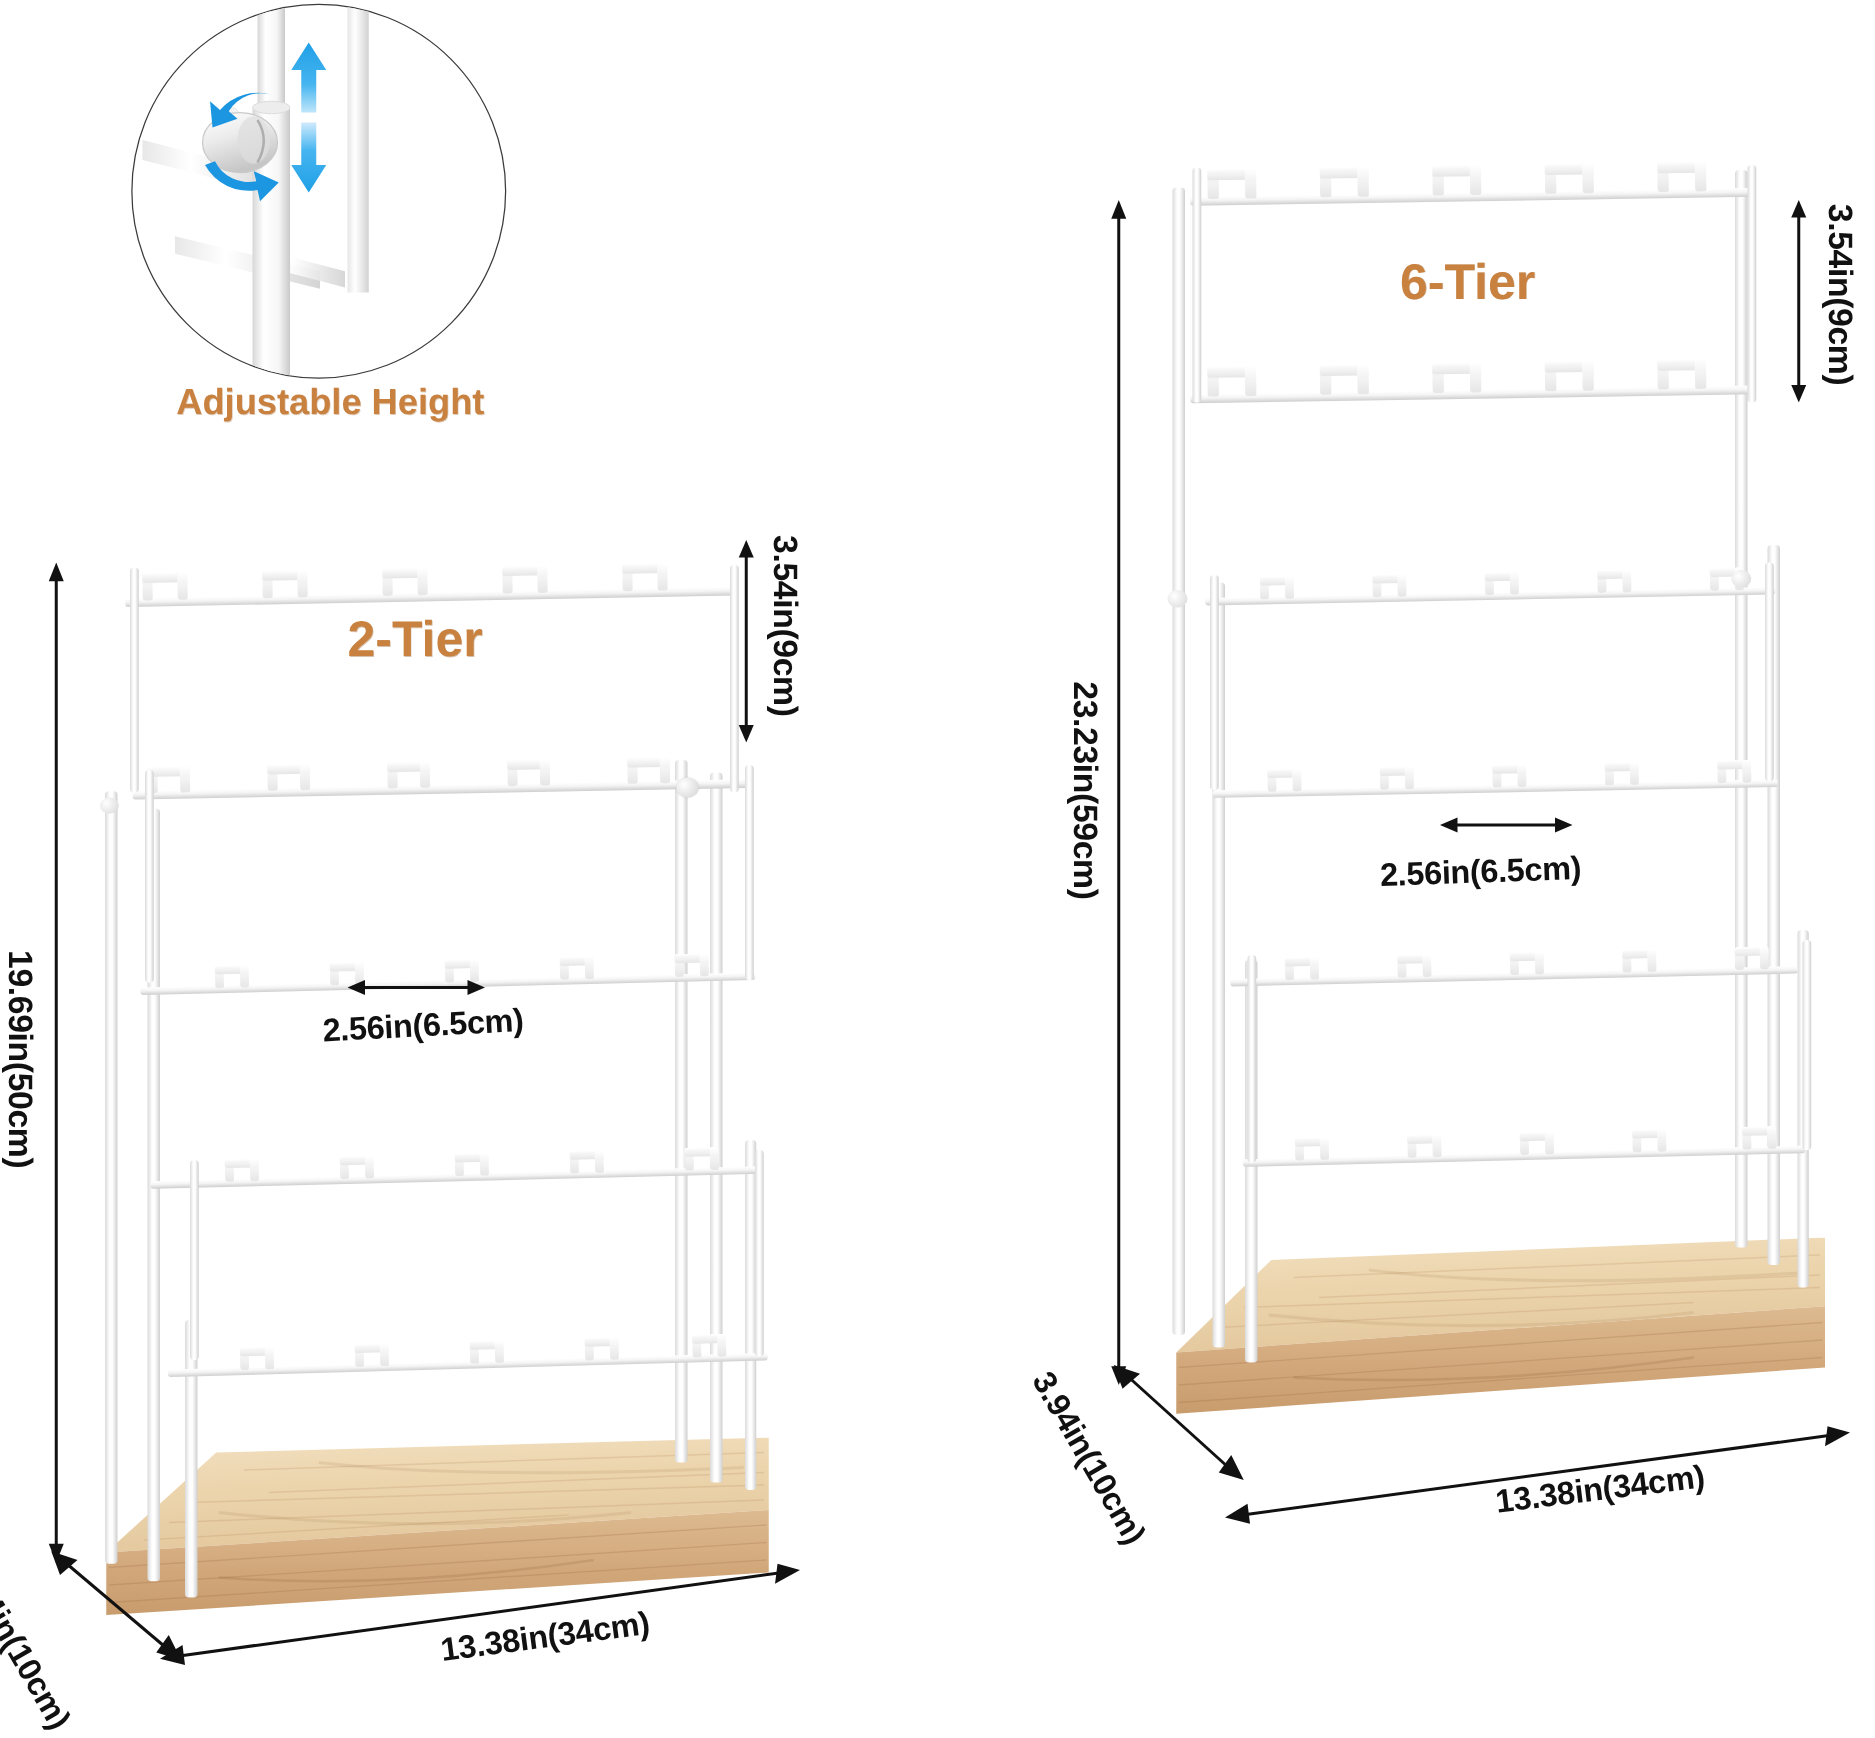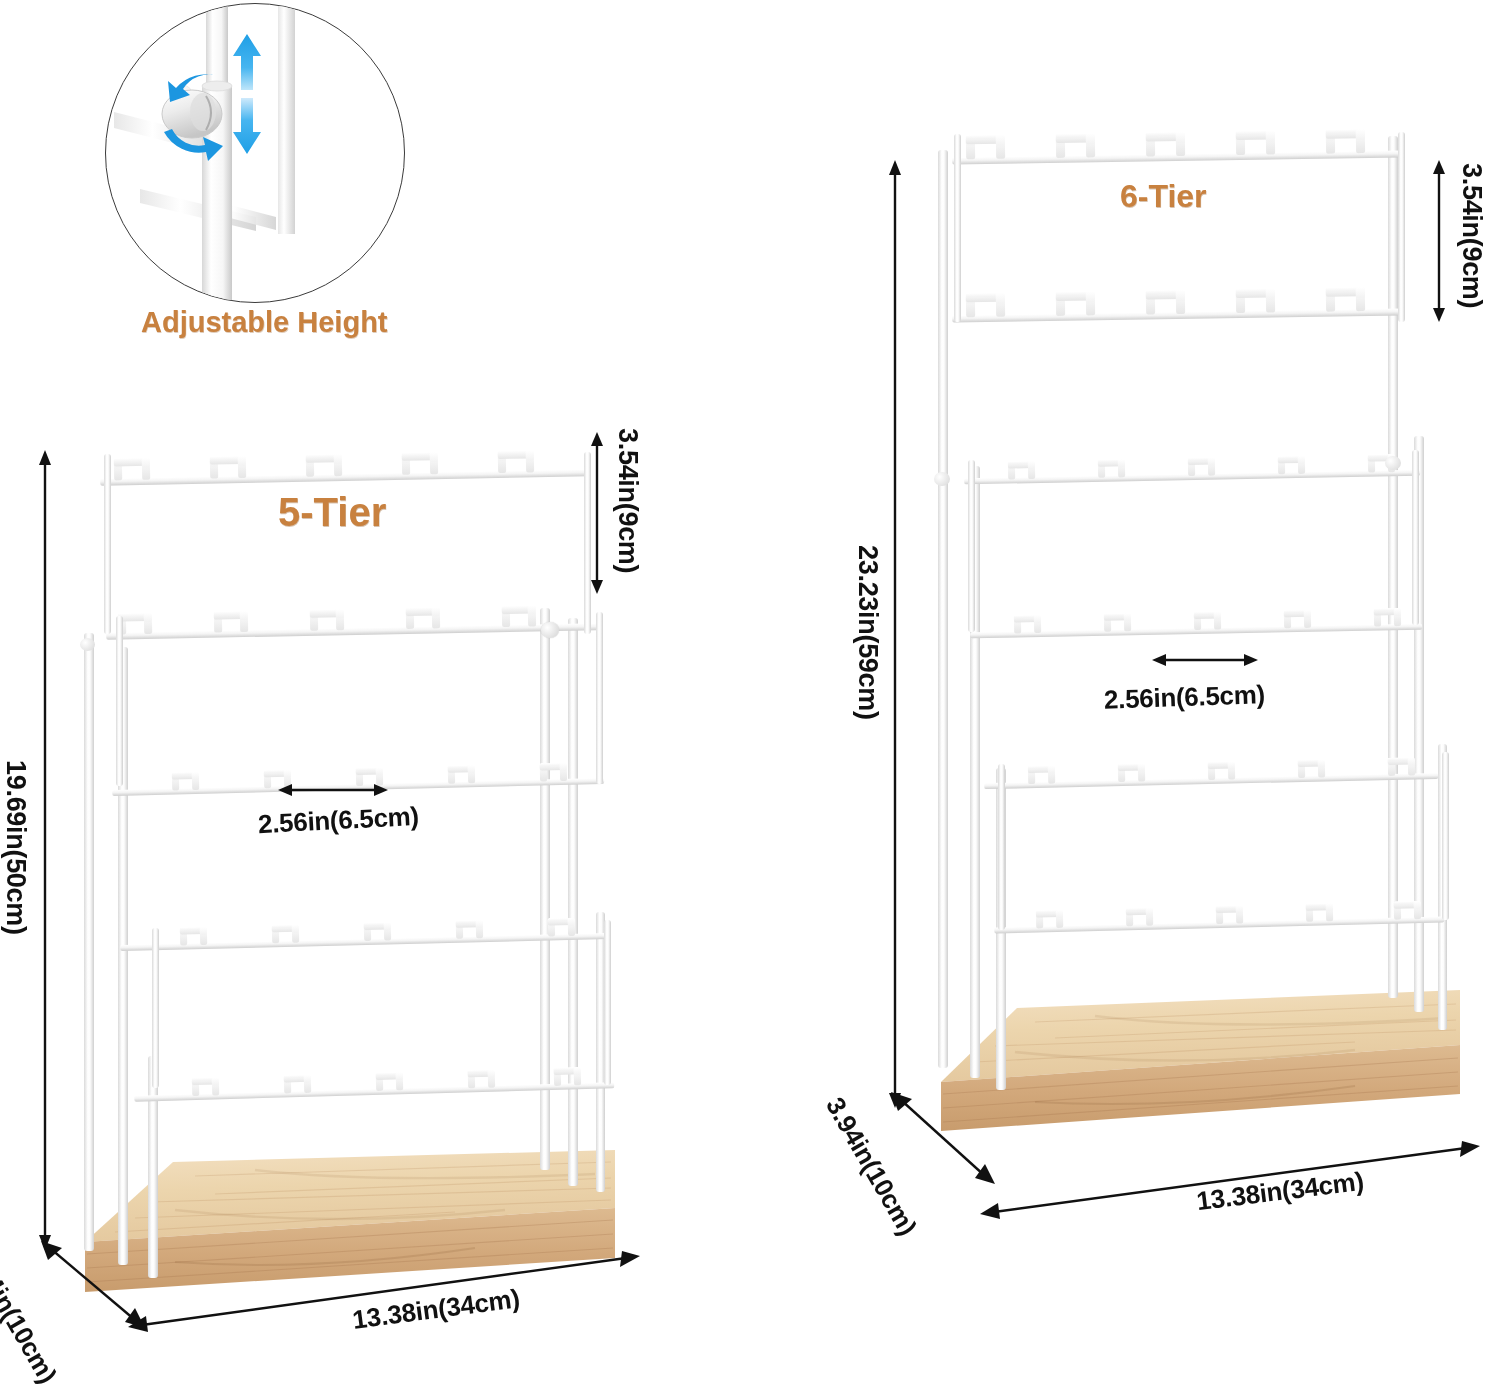--- a/index.html
+++ b/index.html
@@ -313,21 +313,21 @@
     <div class="wire-v" style="left:604px; top:500px; width:7px; height:165px;"></div>
 
     <div class="abs" style="left:541px; top:202px; width:18px; height:16px;
                 background:radial-gradient(circle at 35% 35%,#ffffff,#d2d2d2);
                 border-radius:50%; box-shadow:0 0 1px #bbb;"></div>
     <div class="abs" style="left:80px; top:218px; width:15px; height:13px;
                 background:radial-gradient(circle at 35% 35%,#ffffff,#d6d6d6);
                 border-radius:50%;"></div>
   </div>
 
-  <div class="tier-title" style="left:278px; top:490px; font-size:40px;">5-Tier</div>
+  <div class="tier-title" style="left:278px; top:490px; font-size:40px;">2-Tier</div>
 
   <svg class="abs" style="left:582px; top:432px;" width="30" height="162">
     <line x1="15" y1="8" x2="15" y2="154" stroke="#111" stroke-width="2.4"></line>
     <polygon points="15,0 9,14 21,14" fill="#111"></polygon>
     <polygon points="15,162 9,148 21,148" fill="#111"></polygon>
   </svg>
   <div class="dim-text v-text" style="left:612px; top:428px; font-size:27px;">3.54in(9cm)</div>
 
   <svg class="abs" style="left:30px; top:450px;" width="30" height="800">
     <line x1="15" y1="9" x2="15" y2="791" stroke="#111" stroke-width="2.4"></line>
@@ -526,21 +526,21 @@
     <div class="wire-v" style="left:552px; top:632px; width:7px; height:168px;"></div>
 
     <div class="abs" style="left:44px; top:352px; width:16px; height:14px;
                 background:radial-gradient(circle at 35% 35%,#ffffff,#d6d6d6);
                 border-radius:50%;"></div>
     <div class="abs" style="left:495px; top:336px; width:16px; height:14px;
                 background:radial-gradient(circle at 35% 35%,#ffffff,#d6d6d6);
                 border-radius:50%;"></div>
   </div>
 
-  <div class="tier-title" style="left:1120px; top:178px; font-size:32px;">6-Tier</div>
+  <div class="tier-title" style="left:1120px; top:204px; font-size:40px;">6-Tier</div>
 
   <svg class="abs" style="left:1424px; top:160px;" width="30" height="162">
     <line x1="15" y1="8" x2="15" y2="154" stroke="#111" stroke-width="2.4"></line>
     <polygon points="15,0 9,14 21,14" fill="#111"></polygon>
     <polygon points="15,162 9,148 21,148" fill="#111"></polygon>
   </svg>
   <div class="dim-text v-text" style="left:1456px; top:163px; font-size:27px;">3.54in(9cm)</div>
 
   <svg class="abs" style="left:880px; top:160px;" width="30" height="948">
     <line x1="15" y1="9" x2="15" y2="939" stroke="#111" stroke-width="2.4"></line>

